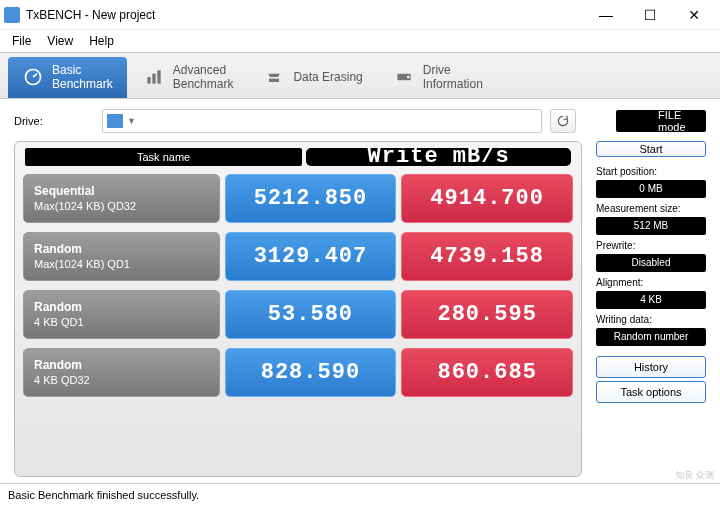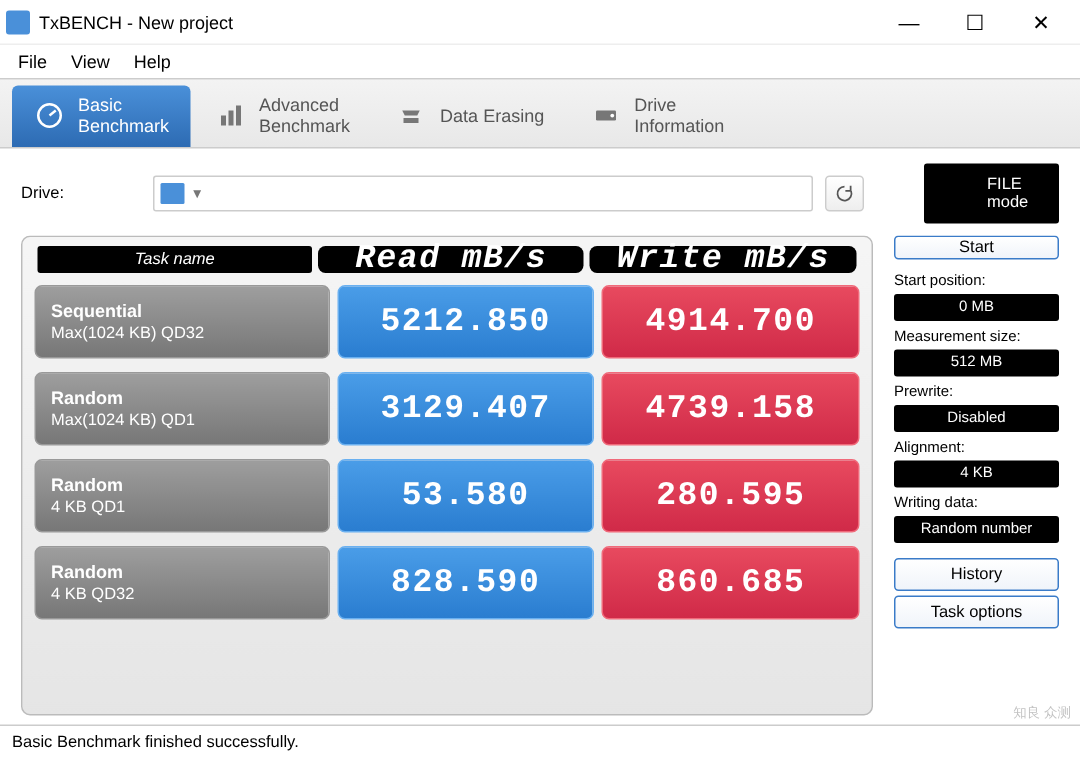--- a/index.html
+++ b/index.html
@@ -18,25 +18,25 @@
 .tab-icon { width: 22px; height: 22px; margin-right: 8px; display: flex; align-items: center; justify-content: center; }
 .tab-icon svg { width: 20px; height: 20px; }
 .tab-text { line-height: 1.2; }
 .drive-row { display: flex; align-items: center; padding: 10px 14px 8px; font-size: 11px; gap: 8px; }
 .drive-label { width: 80px; }
 .drive-select { display: flex; align-items: center; flex: 1; max-width: 440px; height: 24px; border: 1px solid #ccc; border-radius: 2px; background: #fff; padding: 0 4px; font-size: 11px; }
 .drive-select .dicon { width: 16px; height: 14px; margin-right: 4px; background: #4a90d9; border-radius: 1px; }
 .drive-select .dtext { flex: 1; }
 .drive-select .darrow { font-size: 9px; color: #777; }
 .refresh-btn { width: 26px; height: 24px; border: 1px solid #ccc; border-radius: 3px; background: linear-gradient(#fff,#eee); display: flex; align-items: center; justify-content: center; cursor: pointer; }
-.file-mode { margin-left: auto; width: 90px; height: 40px; background: #000; color: #fff; font-size: 11px; display: flex; align-items: center; justify-content: center; border-radius: 2px; padding-left: 42px; }
+.file-mode { margin-left: auto; width: 90px; height: 22px; background: #000; color: #fff; font-size: 11px; display: flex; align-items: center; justify-content: center; border-radius: 2px; padding-left: 42px; }
 .main { display: flex; padding: 0 14px 6px; gap: 14px; flex: 1; overflow: hidden; }
 .left { flex: 1; background: linear-gradient(#f5f5f5,#e5e5e5); border: 1px solid #bbb; border-radius: 6px; padding: 4px 8px 10px; display: flex; flex-direction: column; }
 .col-headers { display: flex; height: 22px; }
-.col-h { flex: 1; background: #000; color: #fff; font-size: 11px; font-style: italic; display: flex; align-items: center; justify-content: center; margin: 2px; border-radius: 2px; }
+.col-h { flex: 1; background: #000; color: #fff; font-size: 11px; display: flex; align-items: center; justify-content: center; margin: 2px; border-radius: 2px; }
 .col-h.first { flex: 0.95; }
 .col-h.val { flex: 0.88; }
 .rows { display: flex; flex-direction: column; gap: 9px; margin-top: 6px; }
 .row { display: flex; gap: 5px; }
 .task { flex: 0.95; background: linear-gradient(#9e9e9e,#777); color: #fff; border-radius: 5px; border: 1px solid #999; padding: 8px 10px; font-size: 11px; line-height: 1.35; display: flex; flex-direction: column; justify-content: center; }
 .task .t1 { font-weight: bold; font-size: 12px; }
 .val { flex: 0.88; border-radius: 5px; display: flex; align-items: center; justify-content: center; font-family: 'Courier New', monospace; font-size: 22px; font-weight: bold; color: #fff; padding: 8px 4px; letter-spacing: 1px; }
 .val.read { background: linear-gradient(#4a9de8,#2a7dd0); border: 1px solid #6ab0f0; }
 .val.write { background: linear-gradient(#e84a5f,#d02a48); border: 1px solid #f06a7a; }
 .right { width: 110px; display: flex; flex-direction: column; gap: 3px; font-size: 11px; }
@@ -130,21 +130,20 @@
           <path d="M19 3v6h-6" fill="none" stroke="#555" stroke-width="2"></path>
         </svg>
     </div>
     <div class="file-mode">FILE mode</div>
   </div>
 
   <div class="main">
     <div class="left">
       <div class="col-headers">
         <div class="col-h first">Task name</div>
-        <div class="col-h val">Read mB/s</div>
         <div class="col-h val">Write mB/s</div>
       </div>
       <div class="rows">
         <div class="row">
           <div class="task">
               <span class="t1">Sequential</span>
               <span>Max(1024 KB) QD32</span>
             </div>
           <div class="val read">5212.850</div>
           <div class="val write">4914.700</div>

